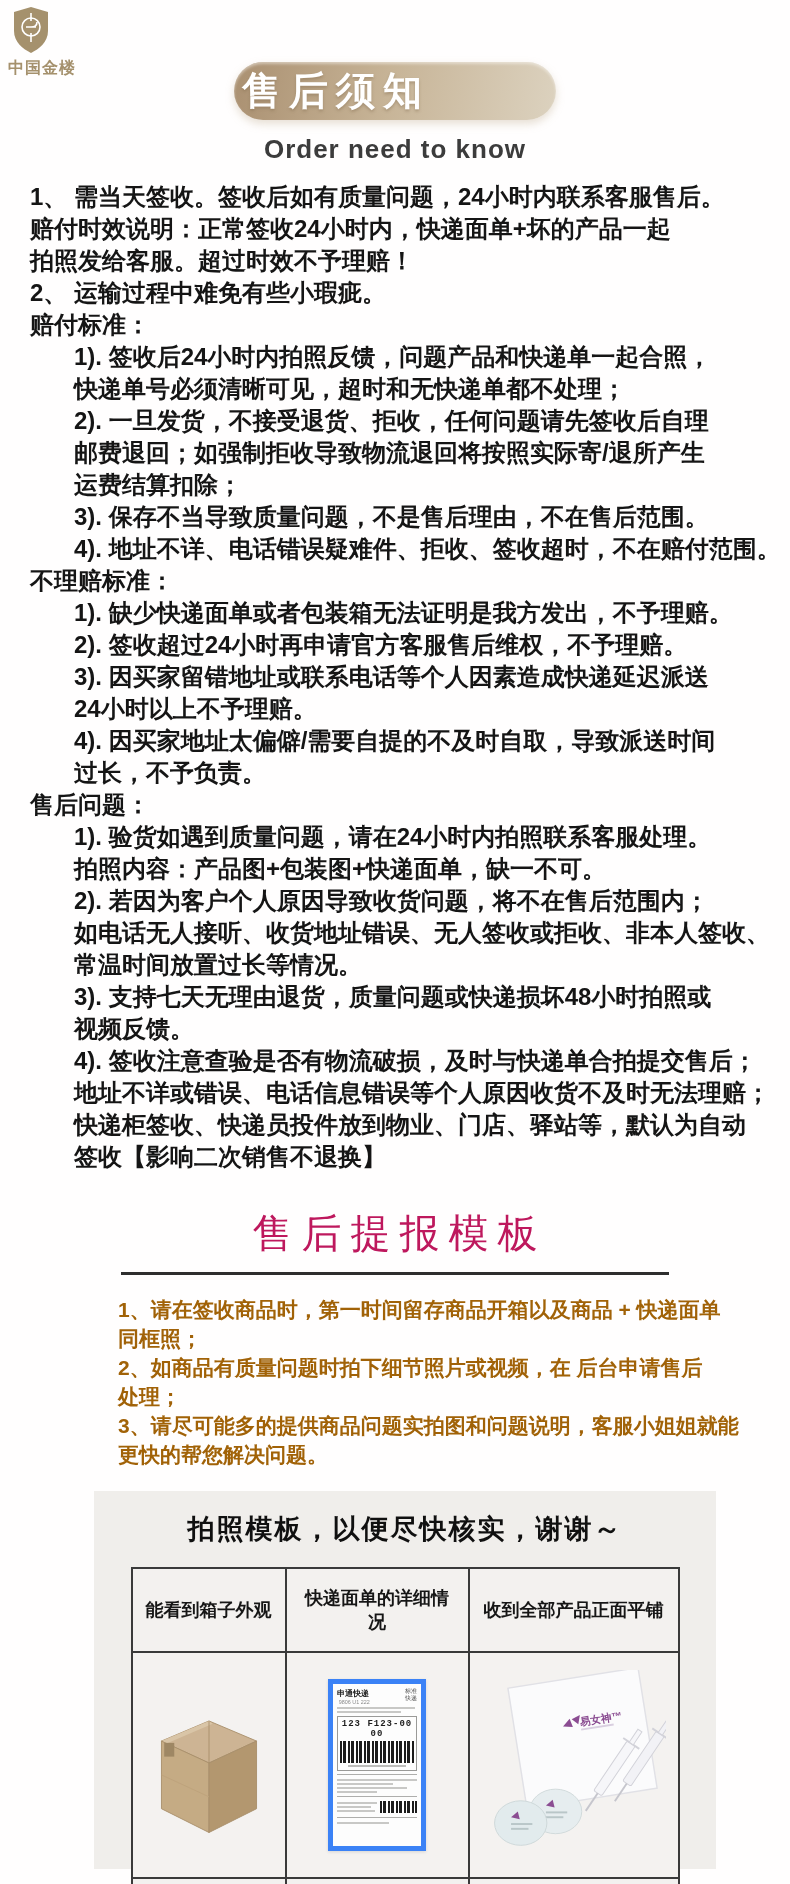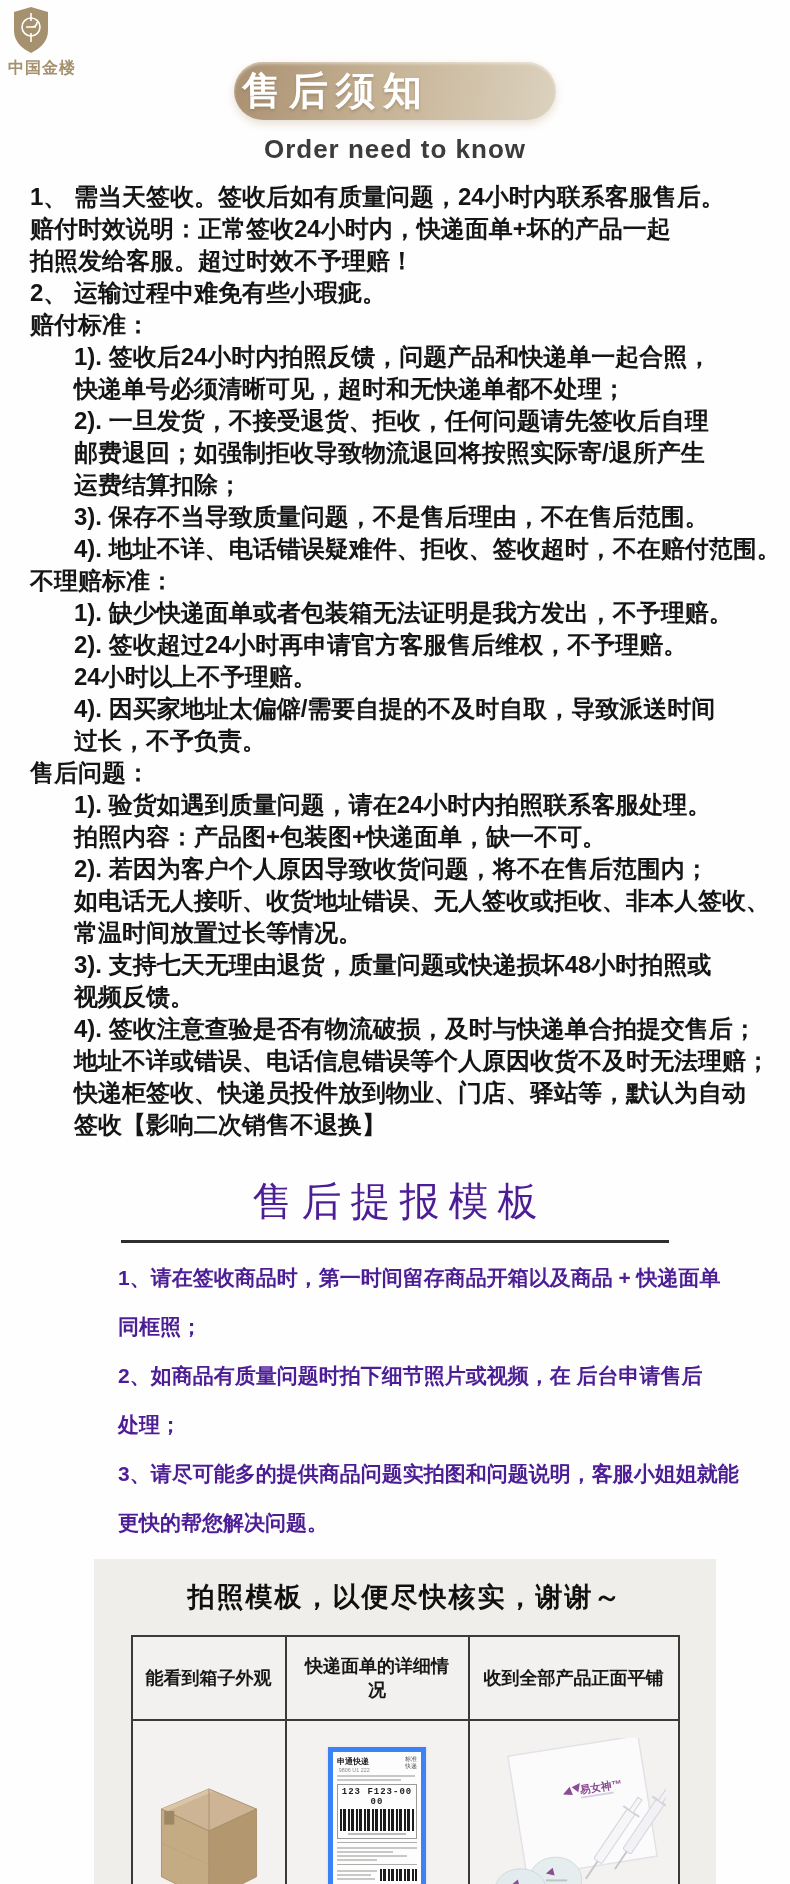--- a/index.html
+++ b/index.html
@@ -20,24 +20,24 @@
   .banner span{
     font-size:39px;font-weight:700;color:#ffffff;letter-spacing:8px;text-indent:8px;
     text-shadow:0 2px 3px rgba(130,108,80,.45);
   }
   .subtitle{margin-top:14px;text-align:center;font-size:26px;font-weight:600;color:#3c3c3c;letter-spacing:1px;}
   
   .notice{margin-top:16px;}
   .nline{padding-left:30px;padding-right:6px;font-size:24px;line-height:32px;font-weight:600;color:#151515;white-space:nowrap;}
   .nline.ind1{padding-left:74px;}
   
-  .tpl-title{margin:36px 0 0;text-align:center;font-size:40px;font-weight:500;color:#4c1d95;letter-spacing:9px;text-indent:9px;line-height:48px;}
+  .tpl-title{margin:36px 0 0;text-align:center;font-size:40px;font-weight:500;color:#be185d;letter-spacing:9px;text-indent:9px;line-height:48px;}
   .rule{width:548px;height:0;border-top:3px solid #2e2e2e;margin:15px auto 0;}
   .tpl-lines{margin:20px 0 0 118px;}
-  .tline{font-size:21px;line-height:29px;font-weight:600;color:#4c1d95;white-space:nowrap;margin-top:20px;}
+  .tline{font-size:21px;line-height:29px;font-weight:600;color:#a16207;white-space:nowrap;}
   
   .panel{margin:22px 0 0 94px;width:622px;height:378px;background:#f0eeeb;padding-top:20px;box-sizing:border-box;}
   .panel-title{text-align:center;font-size:27px;font-weight:700;color:#101010;letter-spacing:2px;}
   table.photo{border-collapse:collapse;margin:20px auto 0;background:#f3f1ef;}
   table.photo th,table.photo td{border:2px solid #3a3a3a;padding:12px;text-align:center;vertical-align:middle;}
   table.photo th{height:58px;font-size:18px;font-weight:700;color:#161616;}
   .c1{width:140px;} .c2{width:183px;} .c3{width:196px;}
   tr.imgrow td{height:196px;background:#f4f2f0;}
   tr.caps td{height:44px;font-size:17px;font-weight:700;color:#1c1c1c;}
   
@@ -89,20 +89,21 @@
       <div class="nline ind1">1). 签收后24小时内拍照反馈，问题产品和快递单一起合照，</div>
       <div class="nline ind1">快递单号必须清晰可见，超时和无快递单都不处理；</div>
       <div class="nline ind1">2). 一旦发货，不接受退货、拒收，任何问题请先签收后自理</div>
       <div class="nline ind1">邮费退回；如强制拒收导致物流退回将按照实际寄/退所产生</div>
       <div class="nline ind1">运费结算扣除；</div>
       <div class="nline ind1">3). 保存不当导致质量问题，不是售后理由，不在售后范围。</div>
       <div class="nline ind1">4). 地址不详、电话错误疑难件、拒收、签收超时，不在赔付范围。</div>
       <div class="nline">不理赔标准：</div>
       <div class="nline ind1">1). 缺少快递面单或者包装箱无法证明是我方发出，不予理赔。</div>
       <div class="nline ind1">2). 签收超过24小时再申请官方客服售后维权，不予理赔。</div>
+      <div class="nline ind1">3). 因买家留错地址或联系电话等个人因素造成快递延迟派送</div>
       <div class="nline ind1">24小时以上不予理赔。</div>
       <div class="nline ind1">4). 因买家地址太偏僻/需要自提的不及时自取，导致派送时间</div>
       <div class="nline ind1">过长，不予负责。</div>
       <div class="nline">售后问题：</div>
       <div class="nline ind1">1). 验货如遇到质量问题，请在24小时内拍照联系客服处理。</div>
       <div class="nline ind1">拍照内容：产品图+包装图+快递面单，缺一不可。</div>
       <div class="nline ind1">2). 若因为客户个人原因导致收货问题，将不在售后范围内；</div>
       <div class="nline ind1">如电话无人接听、收货地址错误、无人签收或拒收、非本人签收、</div>
       <div class="nline ind1">常温时间放置过长等情况。</div>
       <div class="nline ind1">3). 支持七天无理由退货，质量问题或快递损坏48小时拍照或</div>

